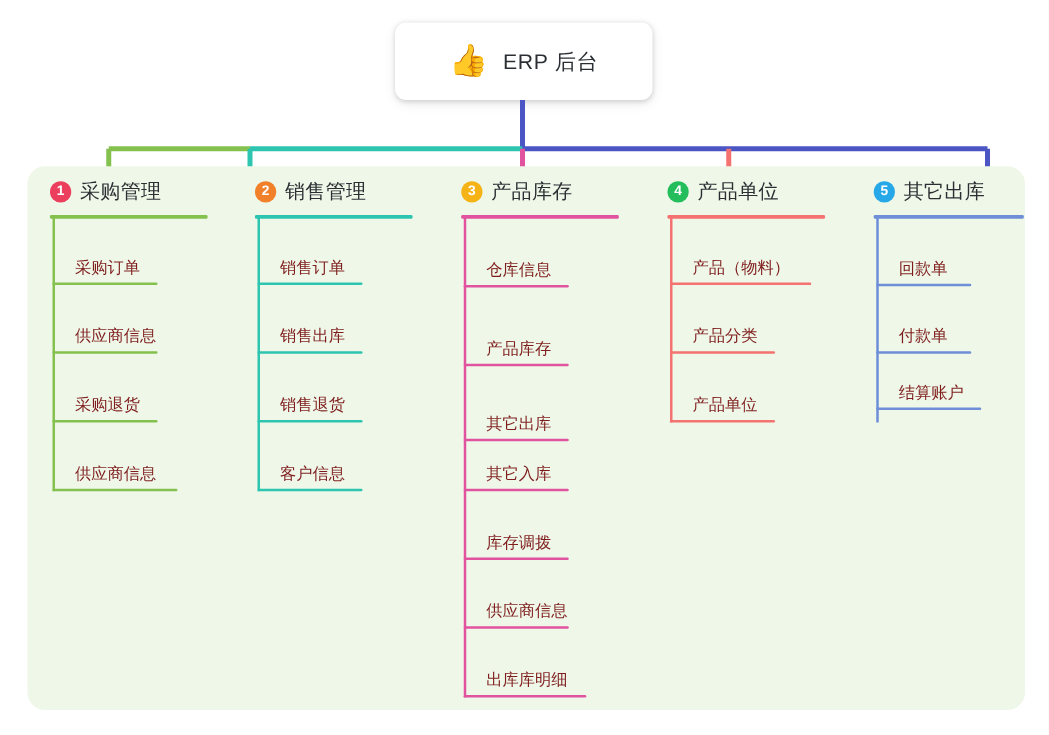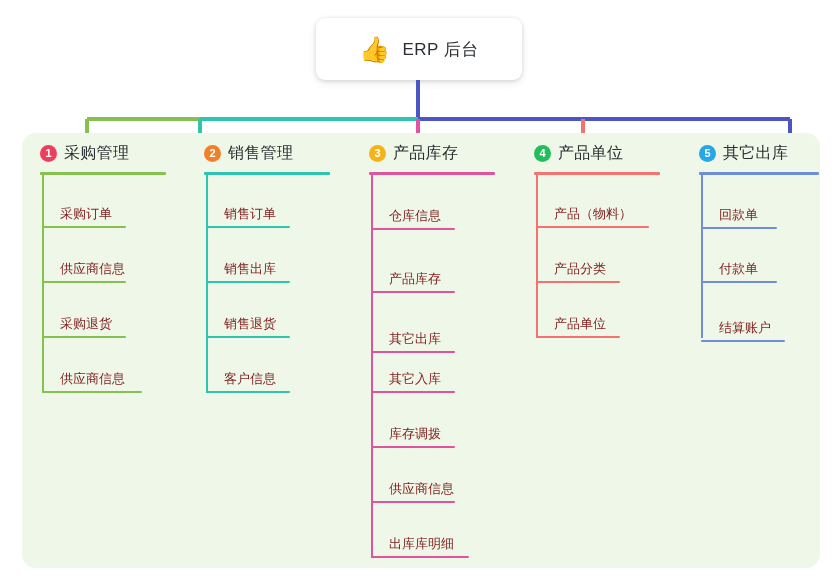--- a/index.html
+++ b/index.html
@@ -219,20 +219,20 @@
         <div class="head-rule" style="width: 120px; background: rgb(110, 143, 216);"></div>
         <div class="spine" style="background: rgb(110, 143, 216); height: 165px;"></div>
         <div class="item" style="top: 40px; height: 56px; width: 80px; text-align: right;">
           <span class="item-label">回款单</span>
           <div class="item-rule" style="width: 76px; background: rgb(110, 143, 216);"></div>
         </div>
         <div class="item" style="top: 95px; height: 55px; width: 80px;">
           <span class="item-label">付款单</span>
           <div class="item-rule" style="width: 76px; background: rgb(110, 143, 216);"></div>
         </div>
-        <div class="item" style="top: 160px; height: 49px; width: 88px;">
+        <div class="item" style="top: 146px; height: 49px; width: 88px;">
           <span class="item-label">结算账户</span>
           <div class="item-rule" style="width: 84px; background: rgb(110, 143, 216);"></div>
         </div>
       </div>
     </div>
 
 </div>
 
 </body></html>

